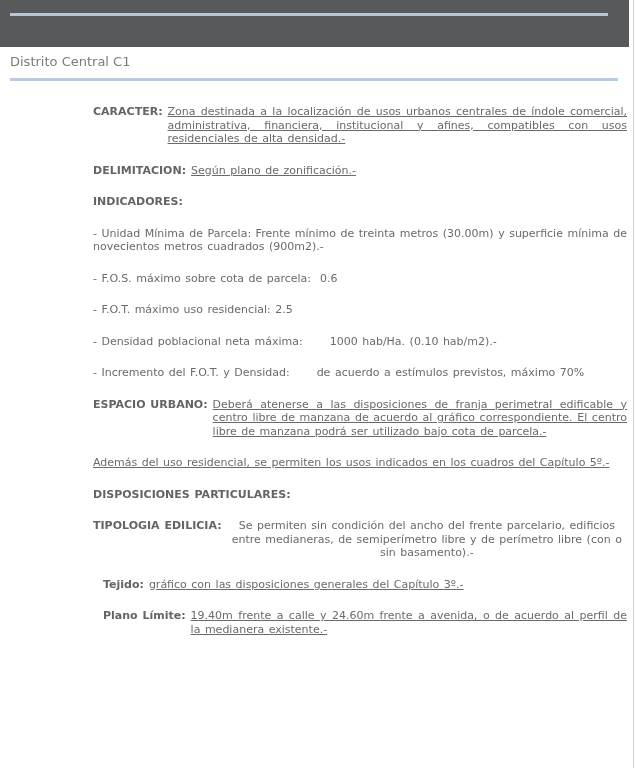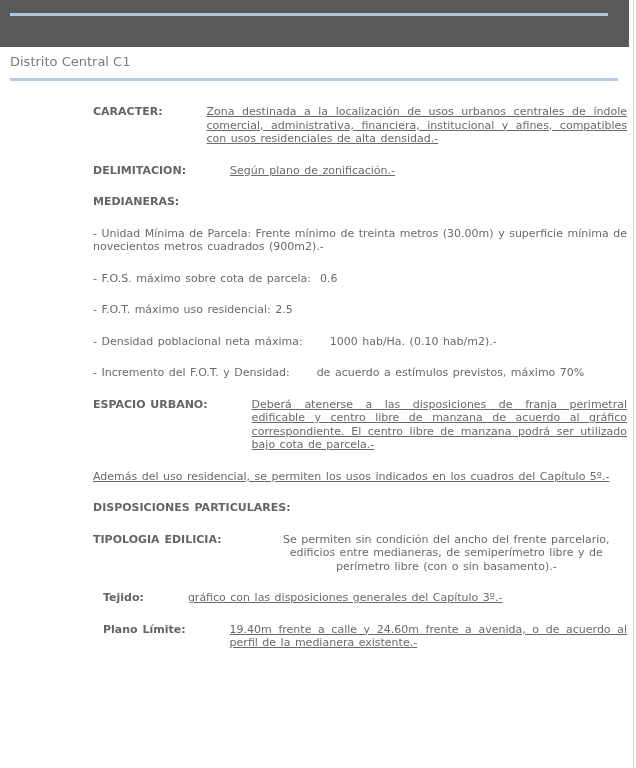--- a/index.html
+++ b/index.html
@@ -38,21 +38,21 @@
     box-sizing:border-box;
     padding:24px 6px 0 93px;
     color:#696a6c;
     font-size:11px;
     line-height:13.5px;
     word-spacing:1px;
   }
   .block { margin-bottom:18px; }
   .heading { font-weight:bold; color:#636466; }
   .text { white-space:pre-wrap; text-align:justify; }
-  .def { display:flex;gap:39px; }
+  .def { display:flex; }
   .def .label { font-weight:bold; color:#636466; white-space:pre; flex:0 0 auto; margin-right:5px; }
   .def .dtext { flex:1 1 aupx; }
   .dtext.justify { text-align:justify;text-decoration:underline; }
   .dtext.center { text-align:center; }
   .indent1 { padding-left:10px; }
 </style>
 </head>
 <body>
 
 <div class="page">
@@ -68,21 +68,21 @@
 
   <div class="content">
       <div class="block def">
         <span class="label">CARACTER:</span>
         <span class="dtext justify">Zona destinada a la localización de usos urbanos centrales de índole comercial, administrativa, financiera, institucional y afines, compatibles con usos residenciales de alta densidad.-</span>
       </div>
       <div class="block def">
         <span class="label">DELIMITACION:</span>
         <span class="dtext justify">Según plano de zonificación.-</span>
       </div>
-      <div class="block heading">MEDIANERAS:</div>
+      <div class="block heading">INDICADORES:</div>
       <div class="block text">- Unidad Mínima de Parcela: Frente mínimo de treinta metros (30.00m) y superficie mínima de novecientos metros cuadrados (900m2).-</div>
       <div class="block text">- F.O.S. máximo sobre cota de parcela:  0.6</div>
       <div class="block text">- F.O.T. máximo uso residencial: 2.5</div>
       <div class="block text">- Densidad poblacional neta máxima:      1000 hab/Ha. (0.10 hab/m2).-</div>
       <div class="block text">- Incremento del F.O.T. y Densidad:      de acuerdo a estímulos previstos, máximo 70%</div>
       <div class="block def">
         <span class="label">ESPACIO URBANO:</span>
         <span class="dtext justify">Deberá atenerse a las disposiciones de franja perimetral edificable y centro libre de manzana de acuerdo al gráfico correspondiente. El centro libre de manzana podrá ser utilizado bajo cota de parcela.-</span>
       </div>
       <div class="block def">

